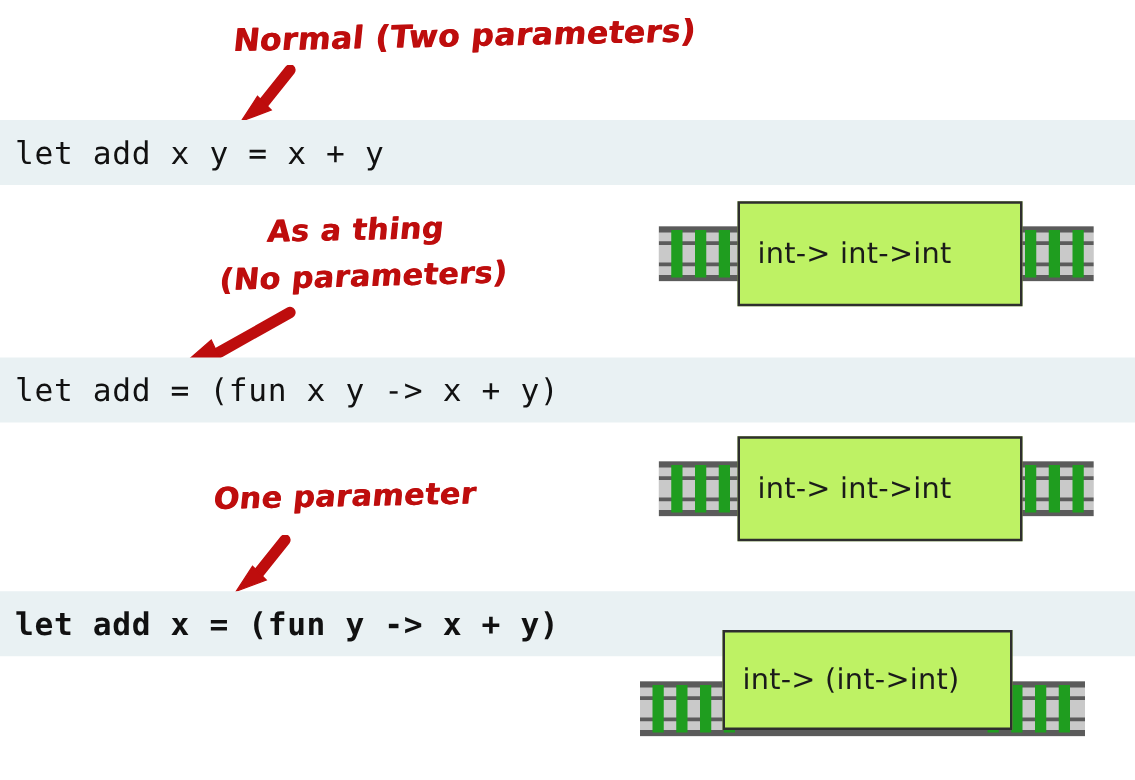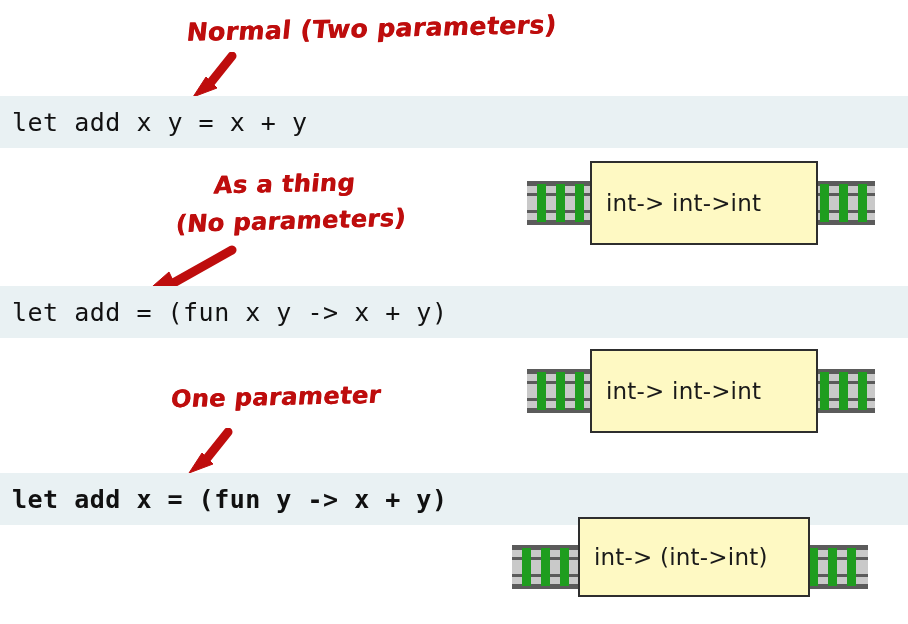--- a/index.html
+++ b/index.html
@@ -70,21 +70,21 @@
   .tie {
     position: absolute;
     top: 3px;
     bottom: 3px;
     width: 9px;
     background: #1f9d1f;
   }
 
   .type-box {
     position: absolute;
-    background: #fef9c3;
+    background: #bef264;
     border: 2px solid #2e2e2e;
     box-sizing: border-box;
     display: flex;
     align-items: center;
     justify-content: flex-start;
   }
   .type-box .type-text {
     font-family: "DejaVu Sans", "Liberation Sans", sans-serif;
     font-size: 23px;
     color: #1a1a1a;
@@ -196,16 +196,16 @@
     <div class="tie" style="left:10px;"></div>
     <div class="tie" style="left:29px;"></div>
     <div class="tie" style="left:48px;"></div>
     <div class="tie" style="left:67px;"></div>
     <div class="tie" style="left:278px;"></div>
     <div class="tie" style="left:297px;"></div>
     <div class="tie" style="left:316px;"></div>
     <div class="tie" style="left:335px;"></div>
   </div>
 
-  <div class="type-box" style="left:578px; top:517px; width:232px; height:80px;">
+  <div class="type-box" style="left:578px; top:504px; width:232px; height:80px;">
     <span class="type-text">int-&gt; (int-&gt;int)</span>
   </div>
 </div>
 
 </body></html>

